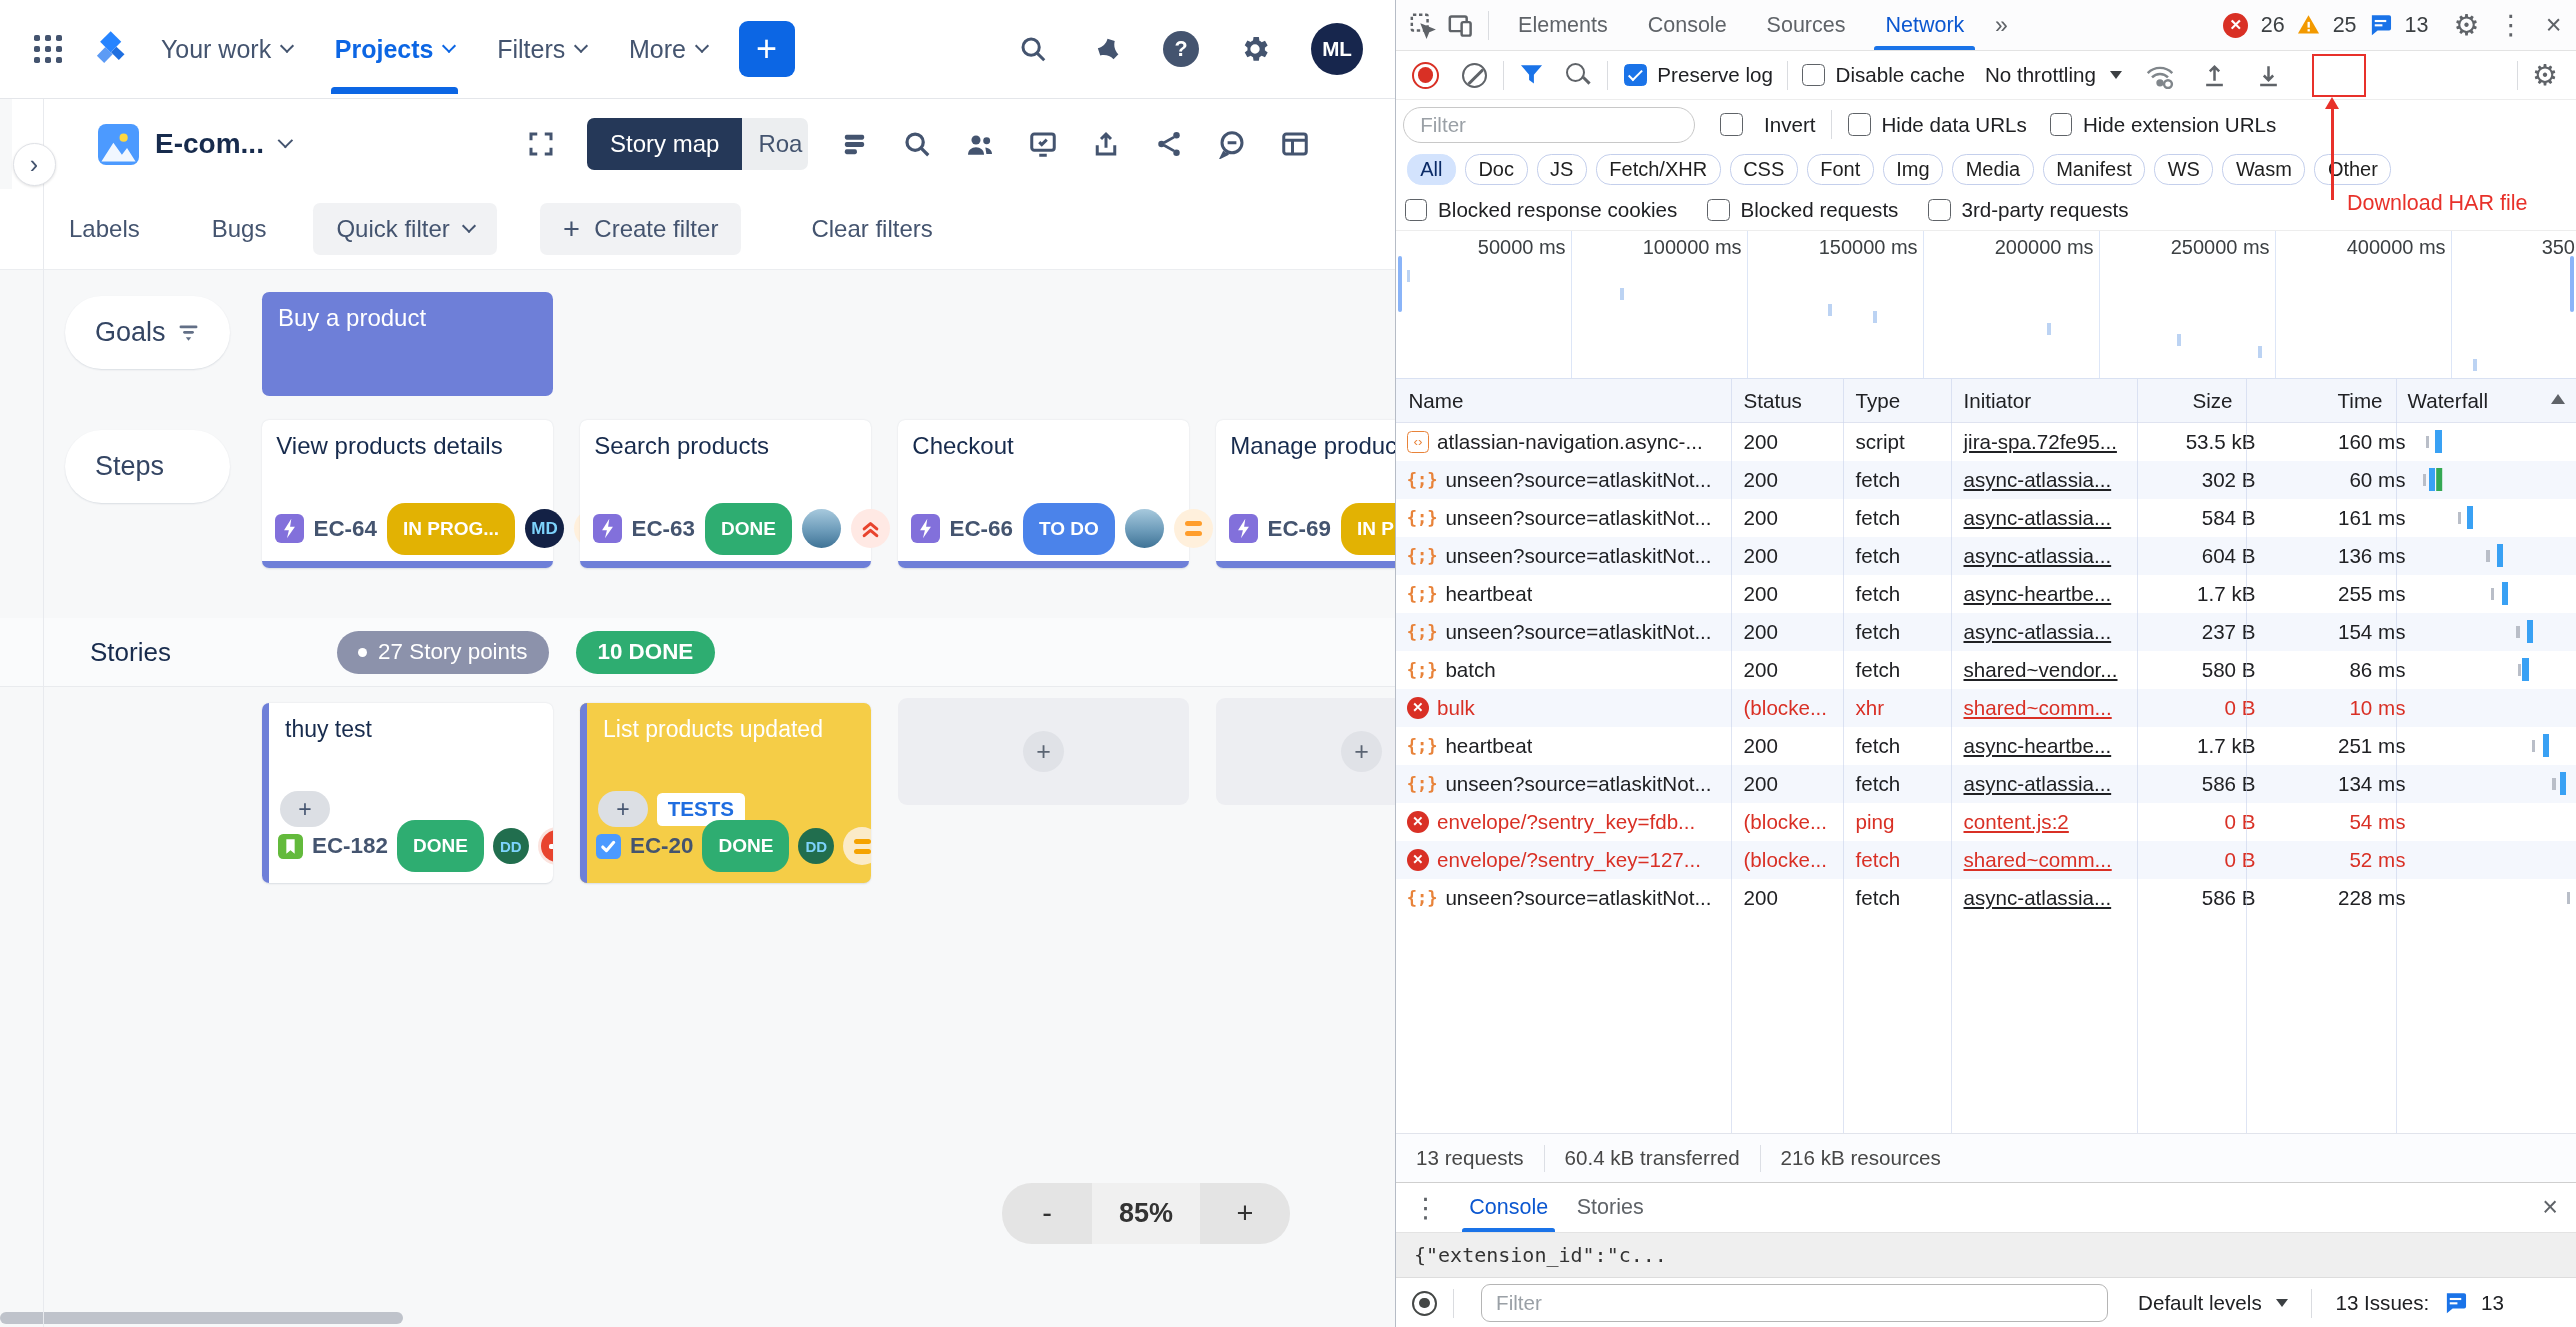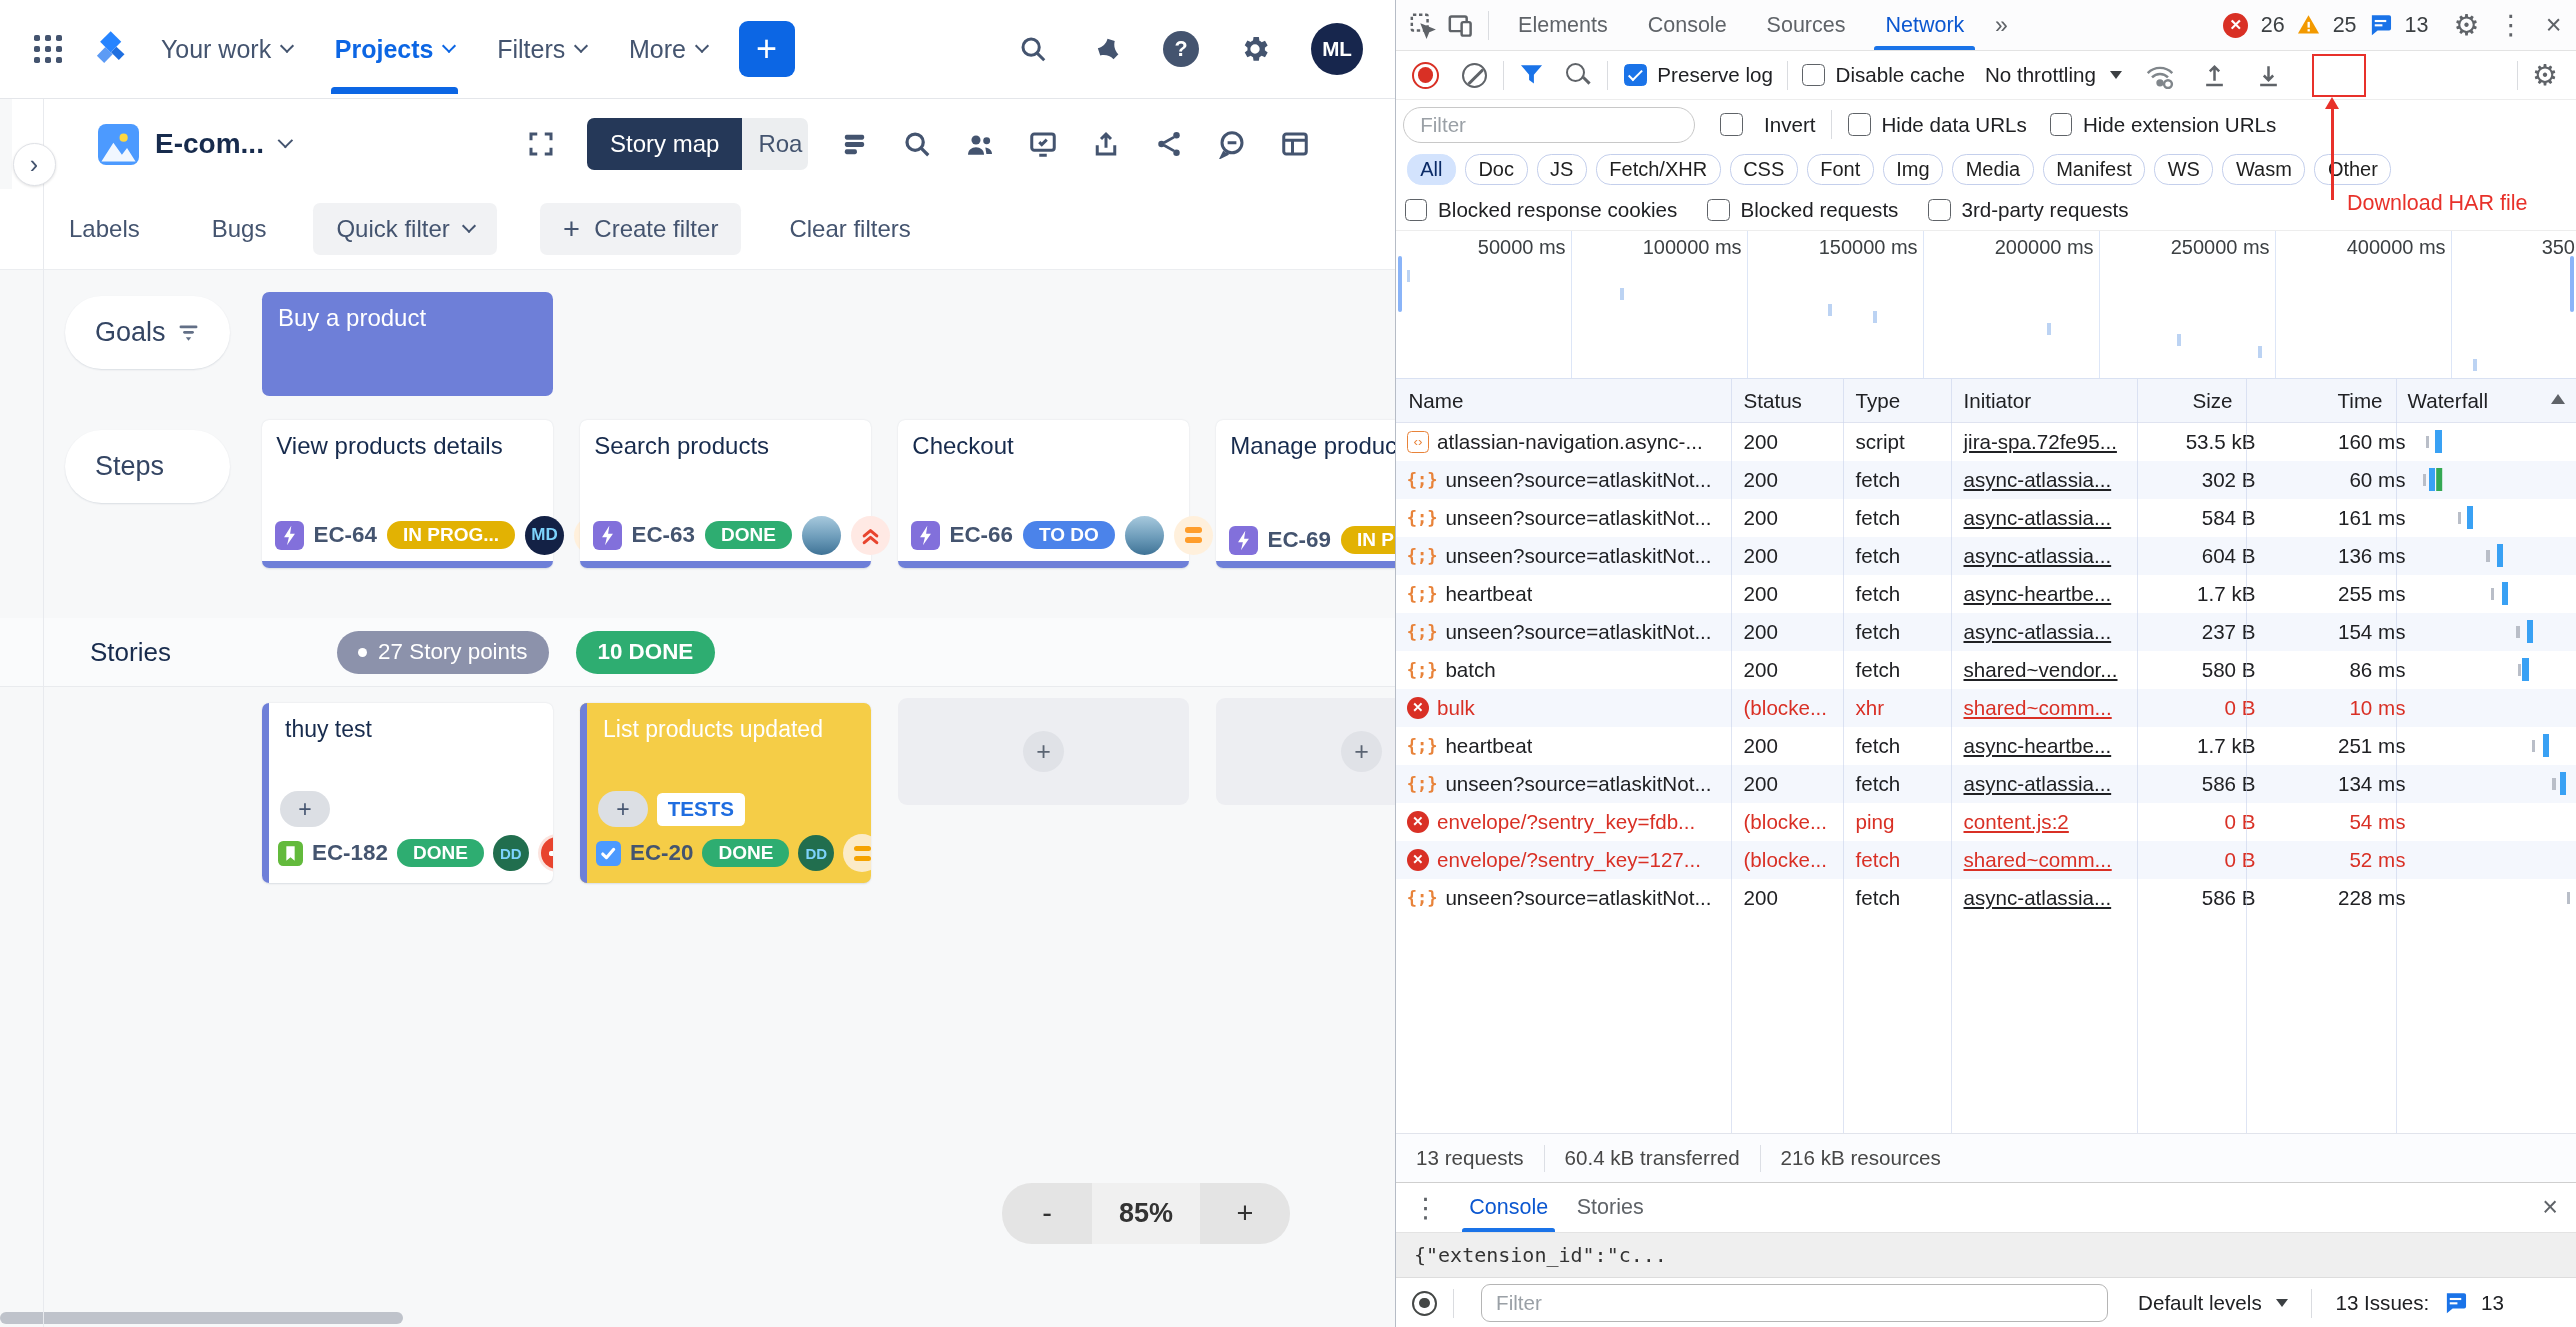--- a/index.html
+++ b/index.html
@@ -37,21 +37,21 @@
   .board{position:absolute;top:270px;left:0;right:0;bottom:0;background:#f7f8f9}
   .rail{position:absolute;left:43px;top:99px;bottom:0;width:0.9px;background:#e8eaee;z-index:5}
   .lane-pill{position:absolute;left:65px;width:165px;height:73px;background:#fff;border-radius:37px;box-shadow:0 0.9px 1.8px rgba(9,30,66,.12);display:flex;align-items:center;padding:0 30px;font-size:27px;color:#344563;justify-content:space-between}
   .goal-card{position:absolute;left:262px;top:21.5px;width:291px;height:104px;background:#6e7fd8;border-radius:7.2px;color:#fff;font-size:24px;padding:12.5px 16px;cursor:pointer}
   .cards-row{position:absolute;left:262px;top:150px;display:flex;gap:27px}
   .scard{position:relative;flex:0 0 291px;height:148px;background:#fff;border-radius:7.2px;box-shadow:0 0.9px 1.8px rgba(9,30,66,.12);cursor:pointer}
   .sc-title{font-size:24px;color:#172b4d;padding:11.6px 14.3px;white-space:nowrap;overflow:hidden}
   .sc-footer{position:absolute;left:0;right:0;bottom:13.4px;display:flex;align-items:center;gap:10px;padding:0 12.5px}
   .sc-bar{position:absolute;left:0;right:0;bottom:0;height:7.2px;background:#6e7fd8;border-radius:0 0 7.2px 7.2px}
   .skey{font-size:22.4px;font-weight:bold;color:#44546f;white-space:nowrap}
-  .loz{border-radius:18px;color:#fff;font-size:19px;font-weight:bold;padding:3px 16px;white-space:nowrap}
+  .loz{border-radius:18px;color:#fff;font-size:19px;font-weight:bold;padding:15px 16px;white-space:nowrap}
   .av{width:39px;height:39px;border-radius:50%;color:#7dd3fc;font-size:17px;font-weight:bold;display:flex;align-items:center;justify-content:center;flex:0 0 auto;cursor:pointer}
   .av.photo{background:linear-gradient(180deg,#a7c9dd 0%,#6d9cba 55%,#3f7396 100%)}
   .av.sm{width:36px;height:36px;font-size:15px}
   .prio{width:39px;height:39px;border-radius:50%;display:flex;flex-direction:column;align-items:center;justify-content:center;gap:4.5px;flex:0 0 auto}
   .prio.med{background:#fff0dc}
   .prio.med i{width:17px;height:5.4px;border-radius:2.7px;background:#ff9d2b}
   .prio.med.onyellow{background:#fbebc8}
   .prio.high{background:#ffe9e4}
   .prio.block{background:#fbe3de}
   .block-in{width:32px;height:32px;border-radius:50%;background:#e8442e;display:flex;align-items:center;justify-content:center}
@@ -317,21 +317,21 @@
       <span class="txtbtn" style="margin-left:69px">Labels</span>
       <span class="txtbtn" style="margin-left:72px">Bugs</span>
       <span class="graypill" style="margin-left:47px">
           <span>Quick filter</span>
           <i class="chev" style="width:10px;height:10px;border-right:2.7px solid #44546f;border-bottom:2.7px solid #44546f;transform:rotate(45deg);margin-top:-5.4px"></i>
         </span>
       <span class="graypill" style="margin-left:43px">
           <span style="font-size:29px;line-height:0">+</span>
           <span>Create filter</span>
         </span>
-      <span class="txtbtn" style="margin-left:48px">Clear filters</span>
+      <span class="txtbtn" style="margin-left:70px">Clear filters</span>
     </div>
 
     <div class="board">
       <div class="lane-pill" style="top:26px">
         <span>Goals</span>
         <svg width="23" height="21.5" viewBox="0 0 24 24">
             <rect x="2" y="4" width="20" height="3" rx="1.5" fill="#626f86"></rect>
             <rect x="6" y="10" width="12" height="3" rx="1.5" fill="#626f86"></rect>
             <path d="M9 17h6l-3 4z" fill="#626f86"></path>
           </svg>

